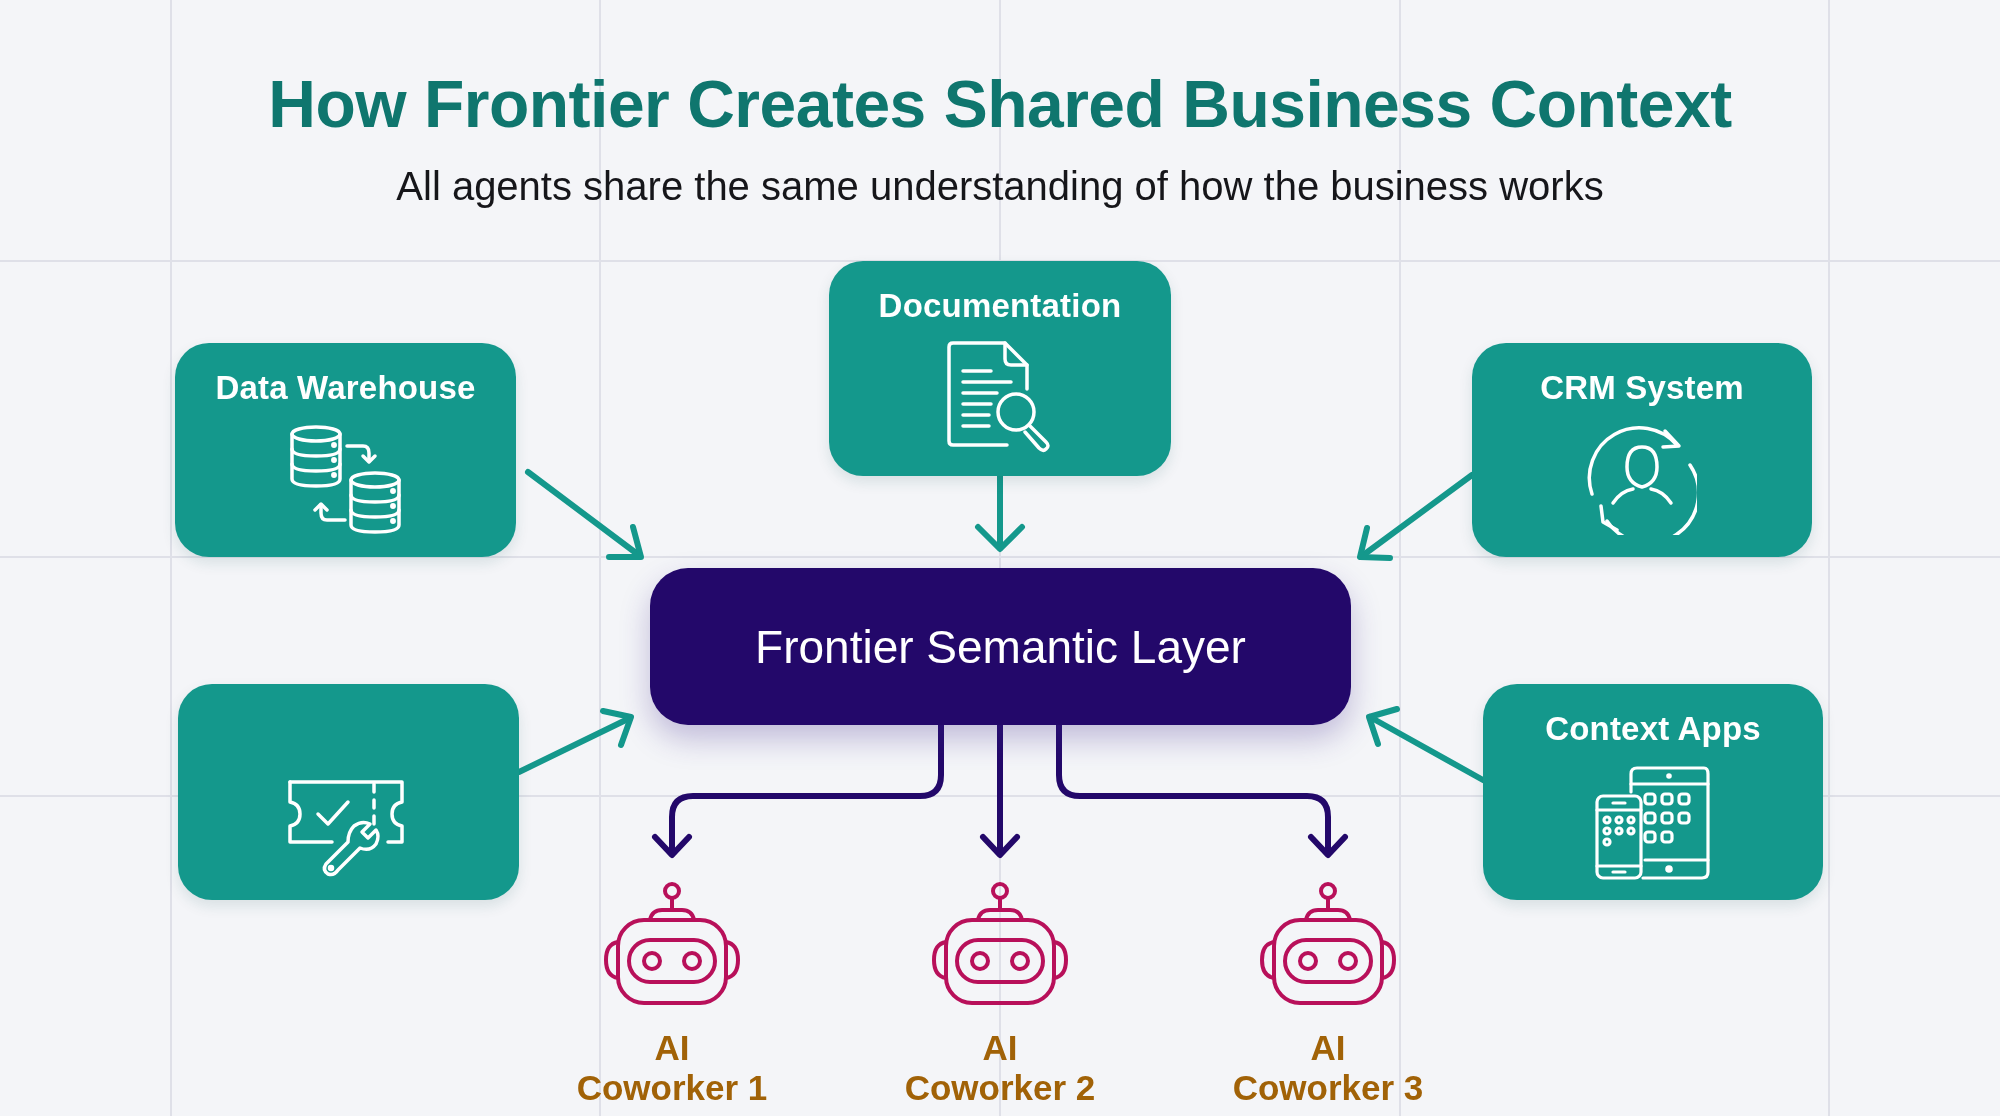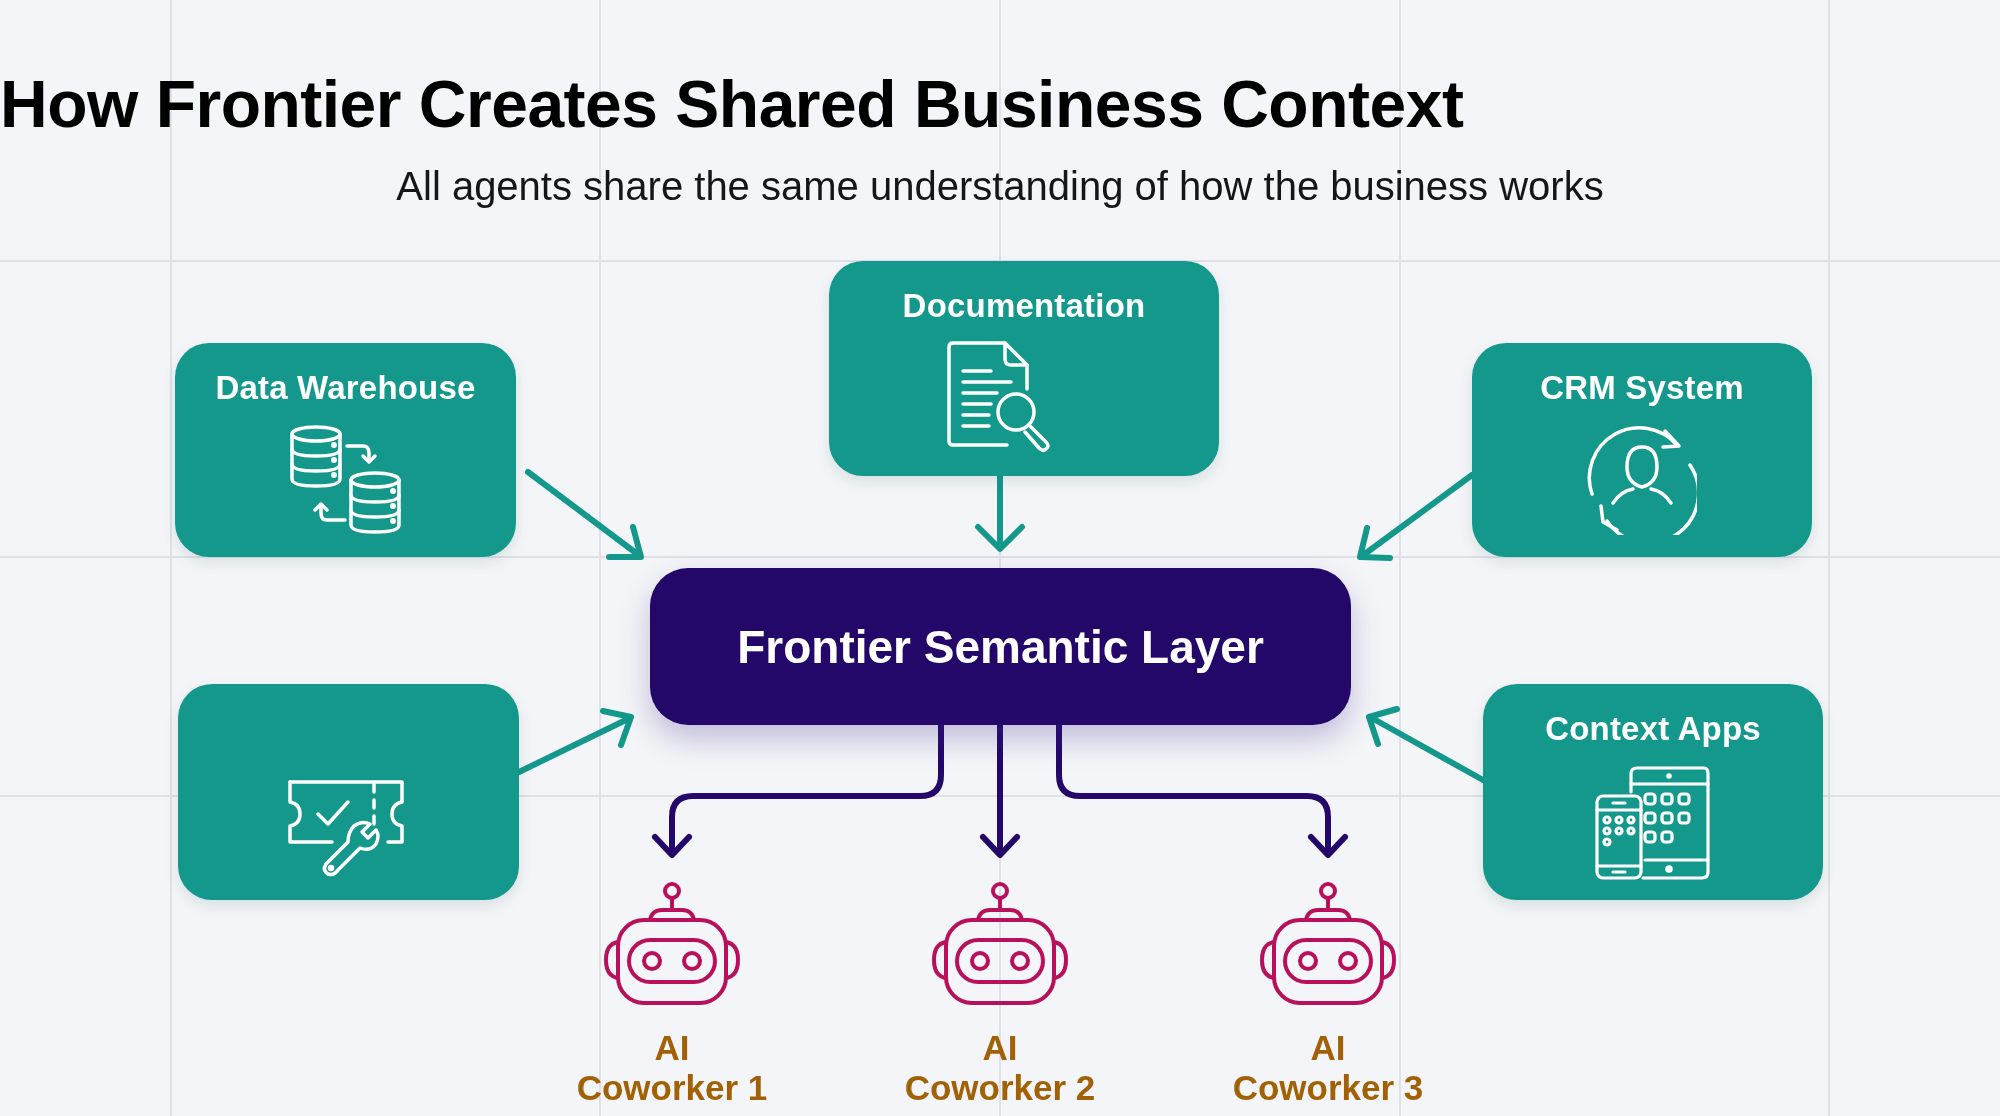--- a/index.html
+++ b/index.html
@@ -3,43 +3,43 @@
 <meta charset="utf-8">
 <style>
   html, body { margin: 0; padding: 0; }
   body {
     width: 2000px; height: 1116px; overflow: hidden; position: relative;
     background: #f4f5f8;
     font-family: "Liberation Sans", "DejaVu Sans", sans-serif;
   }
   .grid { position: absolute; inset: 0; pointer-events: none; }
   .title {
-    position: absolute; left: 0; right: 0; top: 66px; text-align: left;
-    font-size: 66px; font-weight: 700; color: #000000; letter-spacing: -0.5px;
+    position: absolute; left: 0; right: 0; top: 66px; text-align: center;
+    font-size: 66px; font-weight: 700; color: #0f766e; letter-spacing: -0.5px;
   }
   .subtitle {
     position: absolute; left: 0; right: 0; top: 164px; text-align: center;
     font-size: 40px; color: #16161a;
   }
   .src {
     position: absolute; background: #14988c; border-radius: 34px;
     color: #ffffff; box-shadow: 0 6px 14px rgba(20,80,80,0.12);
   }
   .src .label {
     position: absolute; left: 0; right: 0; top: 26px; text-align: center;
     font-size: 33px; font-weight: 700; letter-spacing: 0.2px;
   }
   .src svg.icon { position: absolute; }
   .layer {
     position: absolute; left: 650px; top: 568px; width: 701px; height: 157px;
     background: #23086a; border-radius: 38px;
     box-shadow: 0 14px 30px rgba(60,40,140,0.28);
     display: flex; align-items: center; justify-content: center;
   }
-  .layer .label { color: #ffffff; font-size: 46px; font-weight: 700; text-align: right; }
+  .layer .label { color: #ffffff; font-size: 46px; font-weight: 400; text-align: right; }
   .bot { position: absolute; width: 200px; text-align: center; }
   .bot svg { display: block; margin: 0 auto; }
   .bot .label {
     font-size: 35px; font-weight: 700; color: #a16207; margin-top: 22px;
   }
   svg.wires { position: absolute; left: 0; top: 0; }
 </style>
 </head>
 <body>
 
@@ -120,21 +120,21 @@
     <circle cx="108" cy="68" r="1.2" fill="#fff"></circle>
       <circle cx="108" cy="83" r="1.2" fill="#fff"></circle>
       <circle cx="108" cy="98" r="1.2" fill="#fff"></circle>
     <path d="M62,23 H78 Q84,23 84,30 V38"></path>
       <polyline points="78,33 84,39 90,33"></polyline>
     <path d="M60,97 H42 Q36,97 36,90 V82"></path>
       <polyline points="30,87 36,81 42,87"></polyline>
   </svg>
 </div>
 
-<div class="src" style="left:829px;top:261px;width:342px;height:215px;padding-left:48px;">
+<div class="src" style="left:829px;top:261px;width:342px;height:215px;">
   <div class="label">Documentation</div>
   <svg class="icon" style="left:116px;top:80px;" width="110" height="112" viewBox="0 0 110 112" fill="none" stroke="#fff" stroke-width="3.5" stroke-linecap="round" stroke-linejoin="round">
     <path d="M62,104 H8 Q4,104 4,100 V6 Q4,2 8,2 H60 L82,24 V48"></path>
     <path d="M60,2 V18 Q60,24 66,24 H82"></path>
     <line x1="18" y1="30" x2="46" y2="30"></line>
     <line x1="18" y1="41" x2="66" y2="41"></line>
     <line x1="18" y1="52" x2="52" y2="52"></line>
     <line x1="18" y1="63" x2="46" y2="63"></line>
     <line x1="18" y1="74" x2="44" y2="74"></line>
     <line x1="18" y1="85" x2="44" y2="85"></line>

